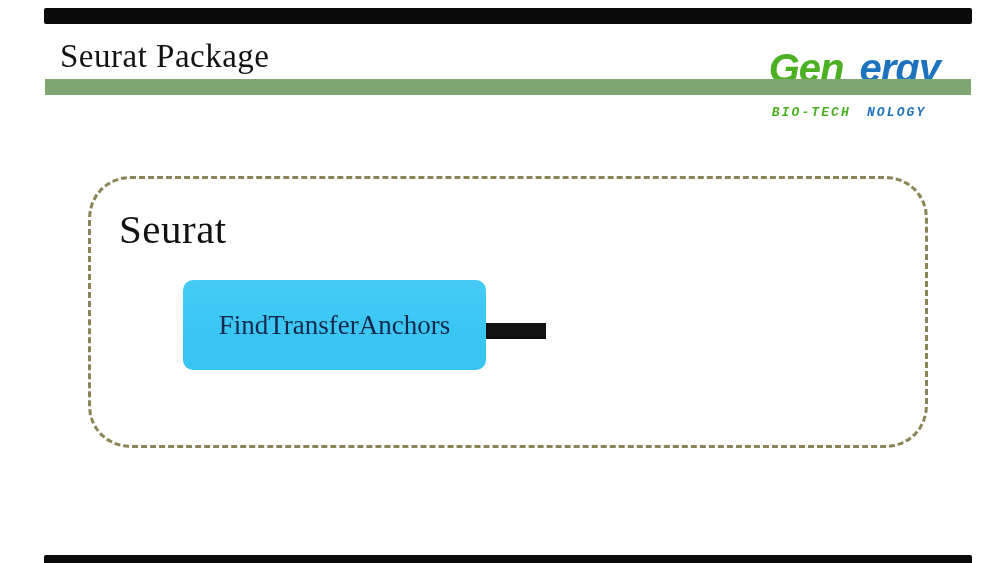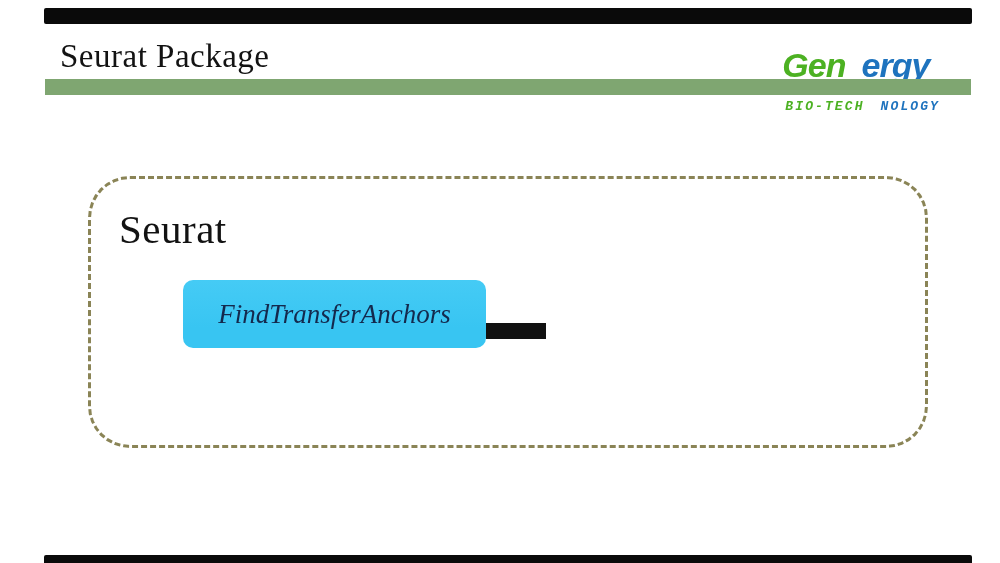--- a/index.html
+++ b/index.html
@@ -41,21 +41,21 @@
     background:var(--divider-green);
   }
 
   
   .logo{
     position:absolute;right:44px;top:24px;
     font-family:"Liberation Sans", sans-serif;
     font-style:italic;font-weight:bold;
     text-align:left;line-height:1;
   }
-  .logo-word{font-size:34px;letter-spacing:-1px;white-space:nowrap;}
+  .logo-word{font-size:40px;letter-spacing:-1px;white-space:nowrap;}
   .logo-word .seg-green{color:var(--logo-green);}
   .logo-word .seg-blue{color:var(--logo-blue);}
   .logo-sub{
     font-size:13px;letter-spacing:2.1px;margin-top:2px;margin-left:3px;
     white-space:nowrap;
     font-family:Liberation Mono, monospace;
   }
   .logo-sub .seg-green{color:var(--logo-green);}
   .logo-sub .seg-blue{color:var(--logo-blue);}
 
@@ -66,27 +66,26 @@
     border-radius:42px;
     background:transparent;
   }
   .group-label{
     position:absolute;left:20px;top:18px;
     font-size:41px;color:#121212;letter-spacing:0.5px;
   }
 
   
   .node{
-    position:absolute;top:101px;height:68px;
+    position:absolute;top:101px;height:90px;
     background:linear-gradient(180deg, var(--accent-cyan-light) 0%, var(--accent-cyan) 70%);
     border-radius:10px;
     display:flex;align-items:center;justify-content:center;
     font-size:27px;color:var(--node-text);
     white-space:nowrap;
-    font-style:italic;
   }
   .node-1{left:92px;width:303px;}
   .node-2{left:452px;width:301px;}
   .connector{
     position:absolute;left:395px;top:144px;width:60px;height:4px;
     background:#111111;
   }
 </style>
 </head>
 <body>

